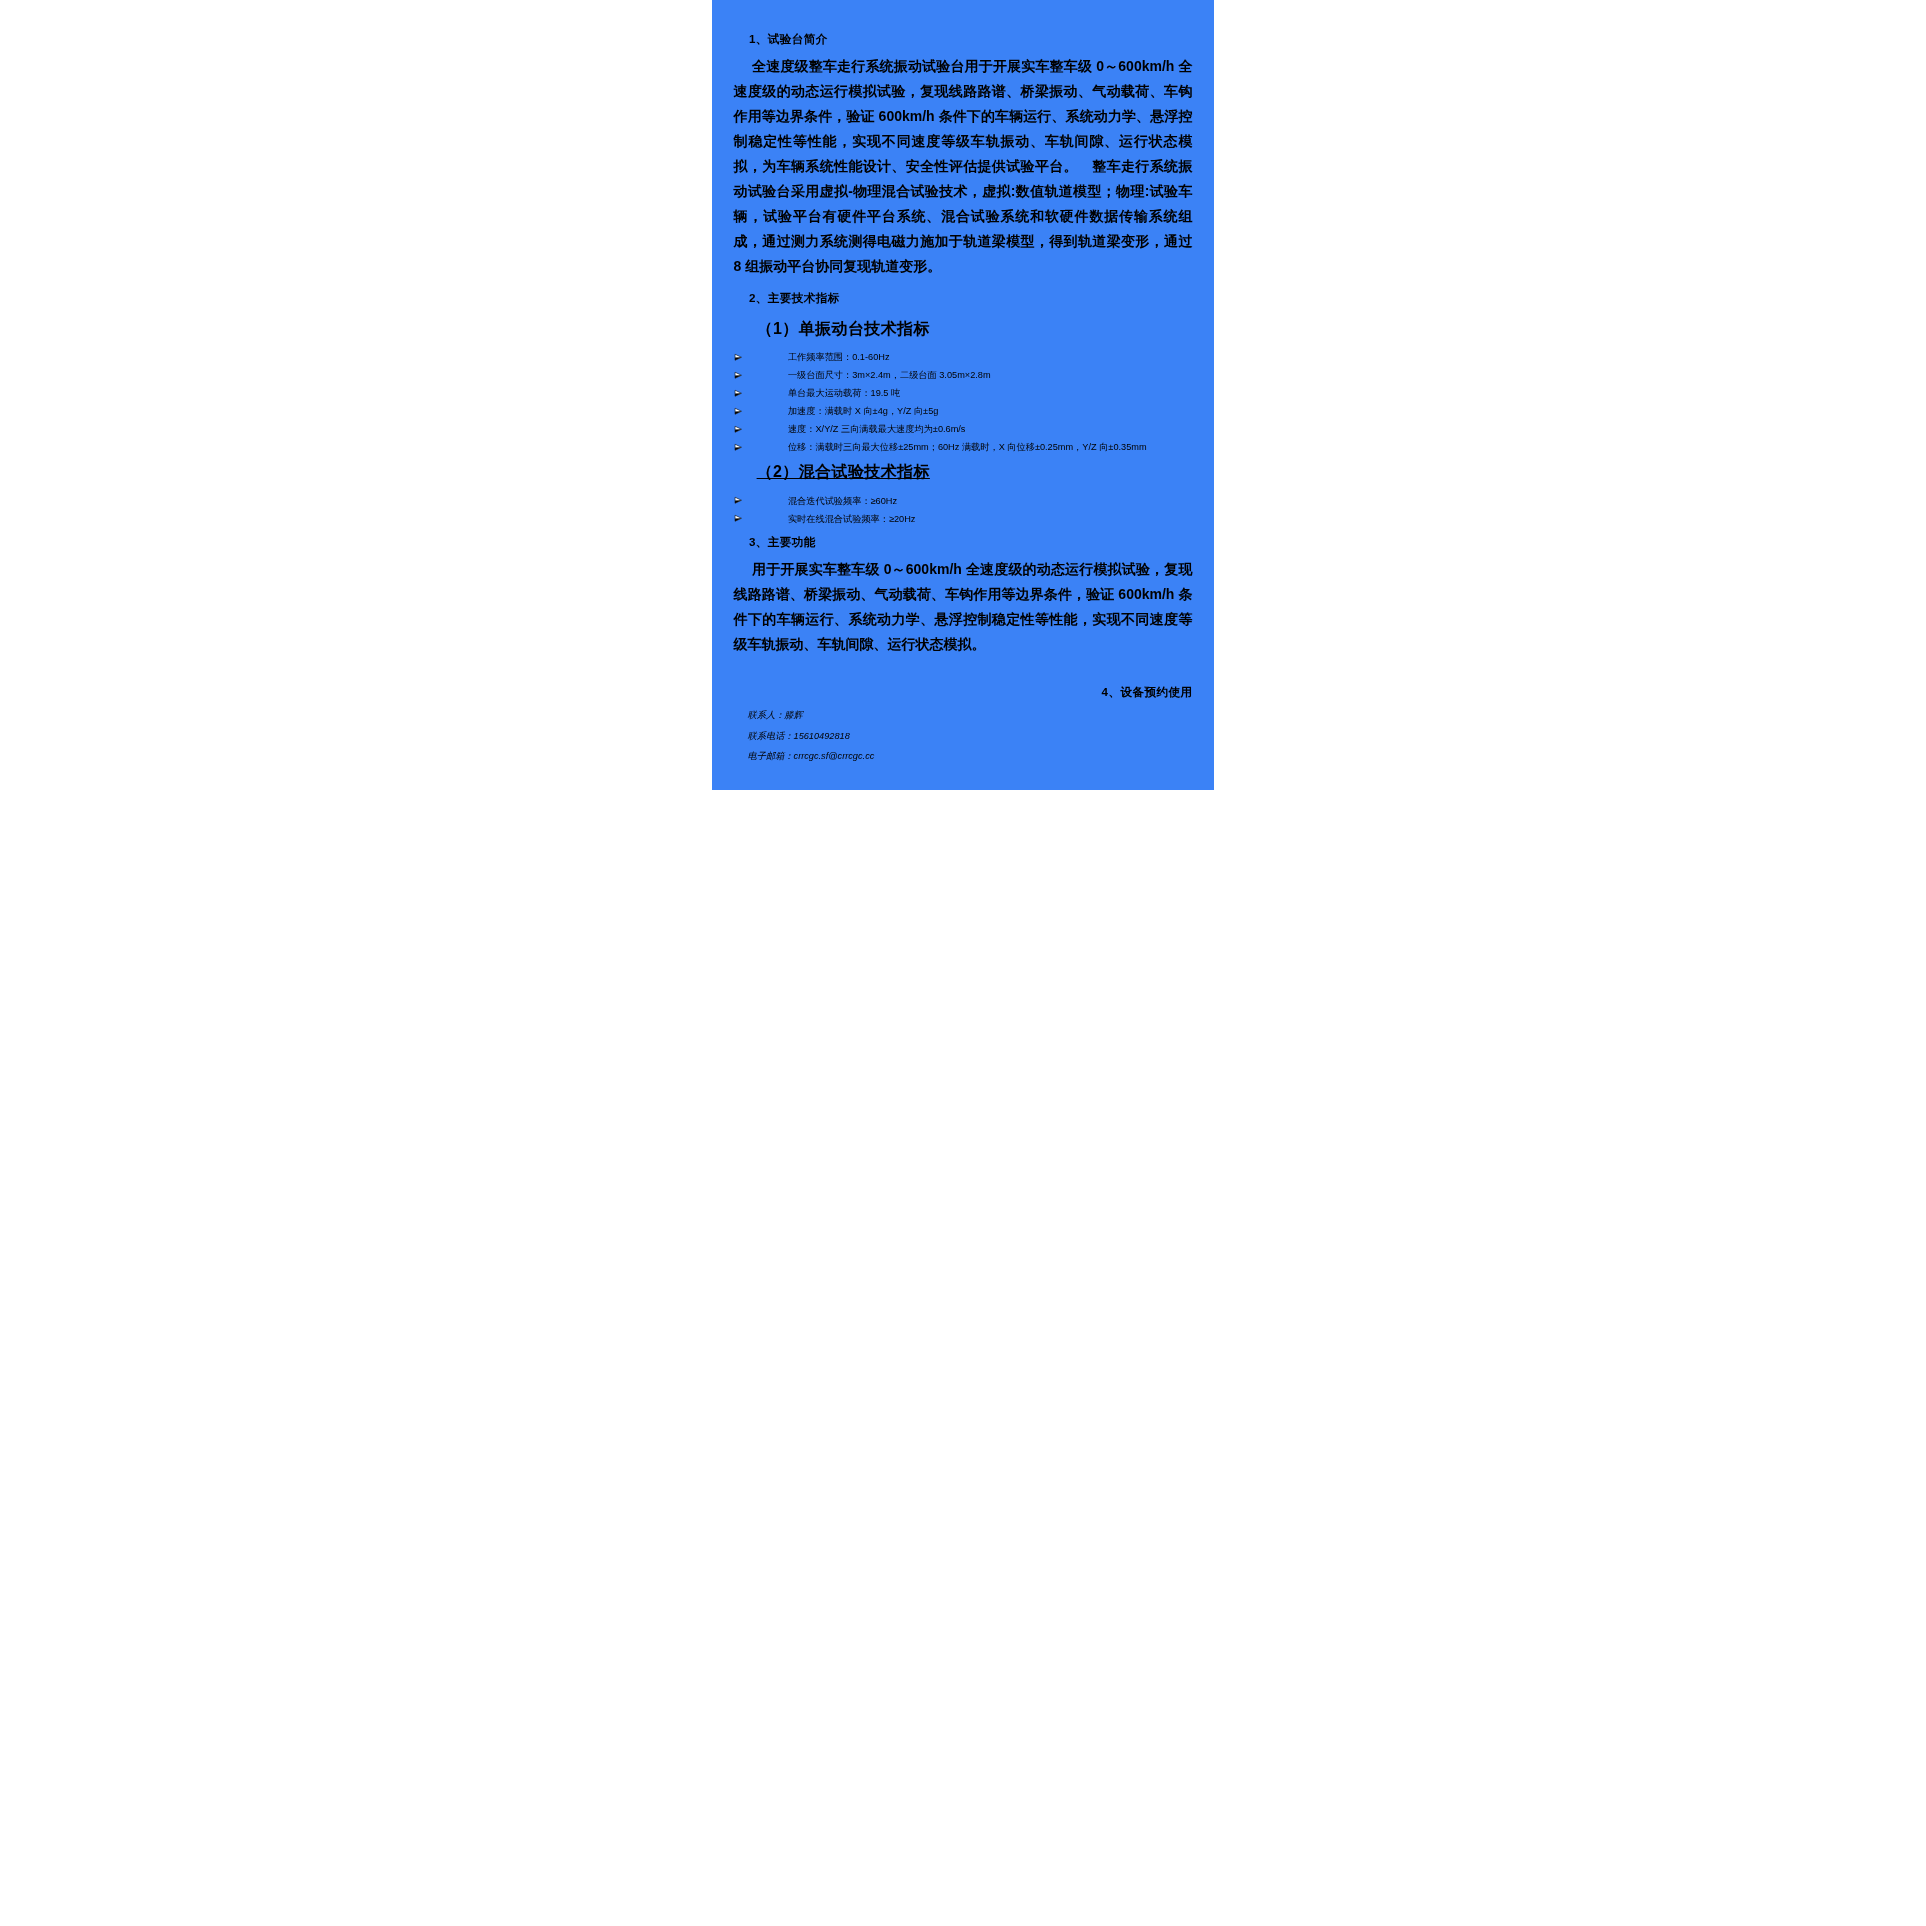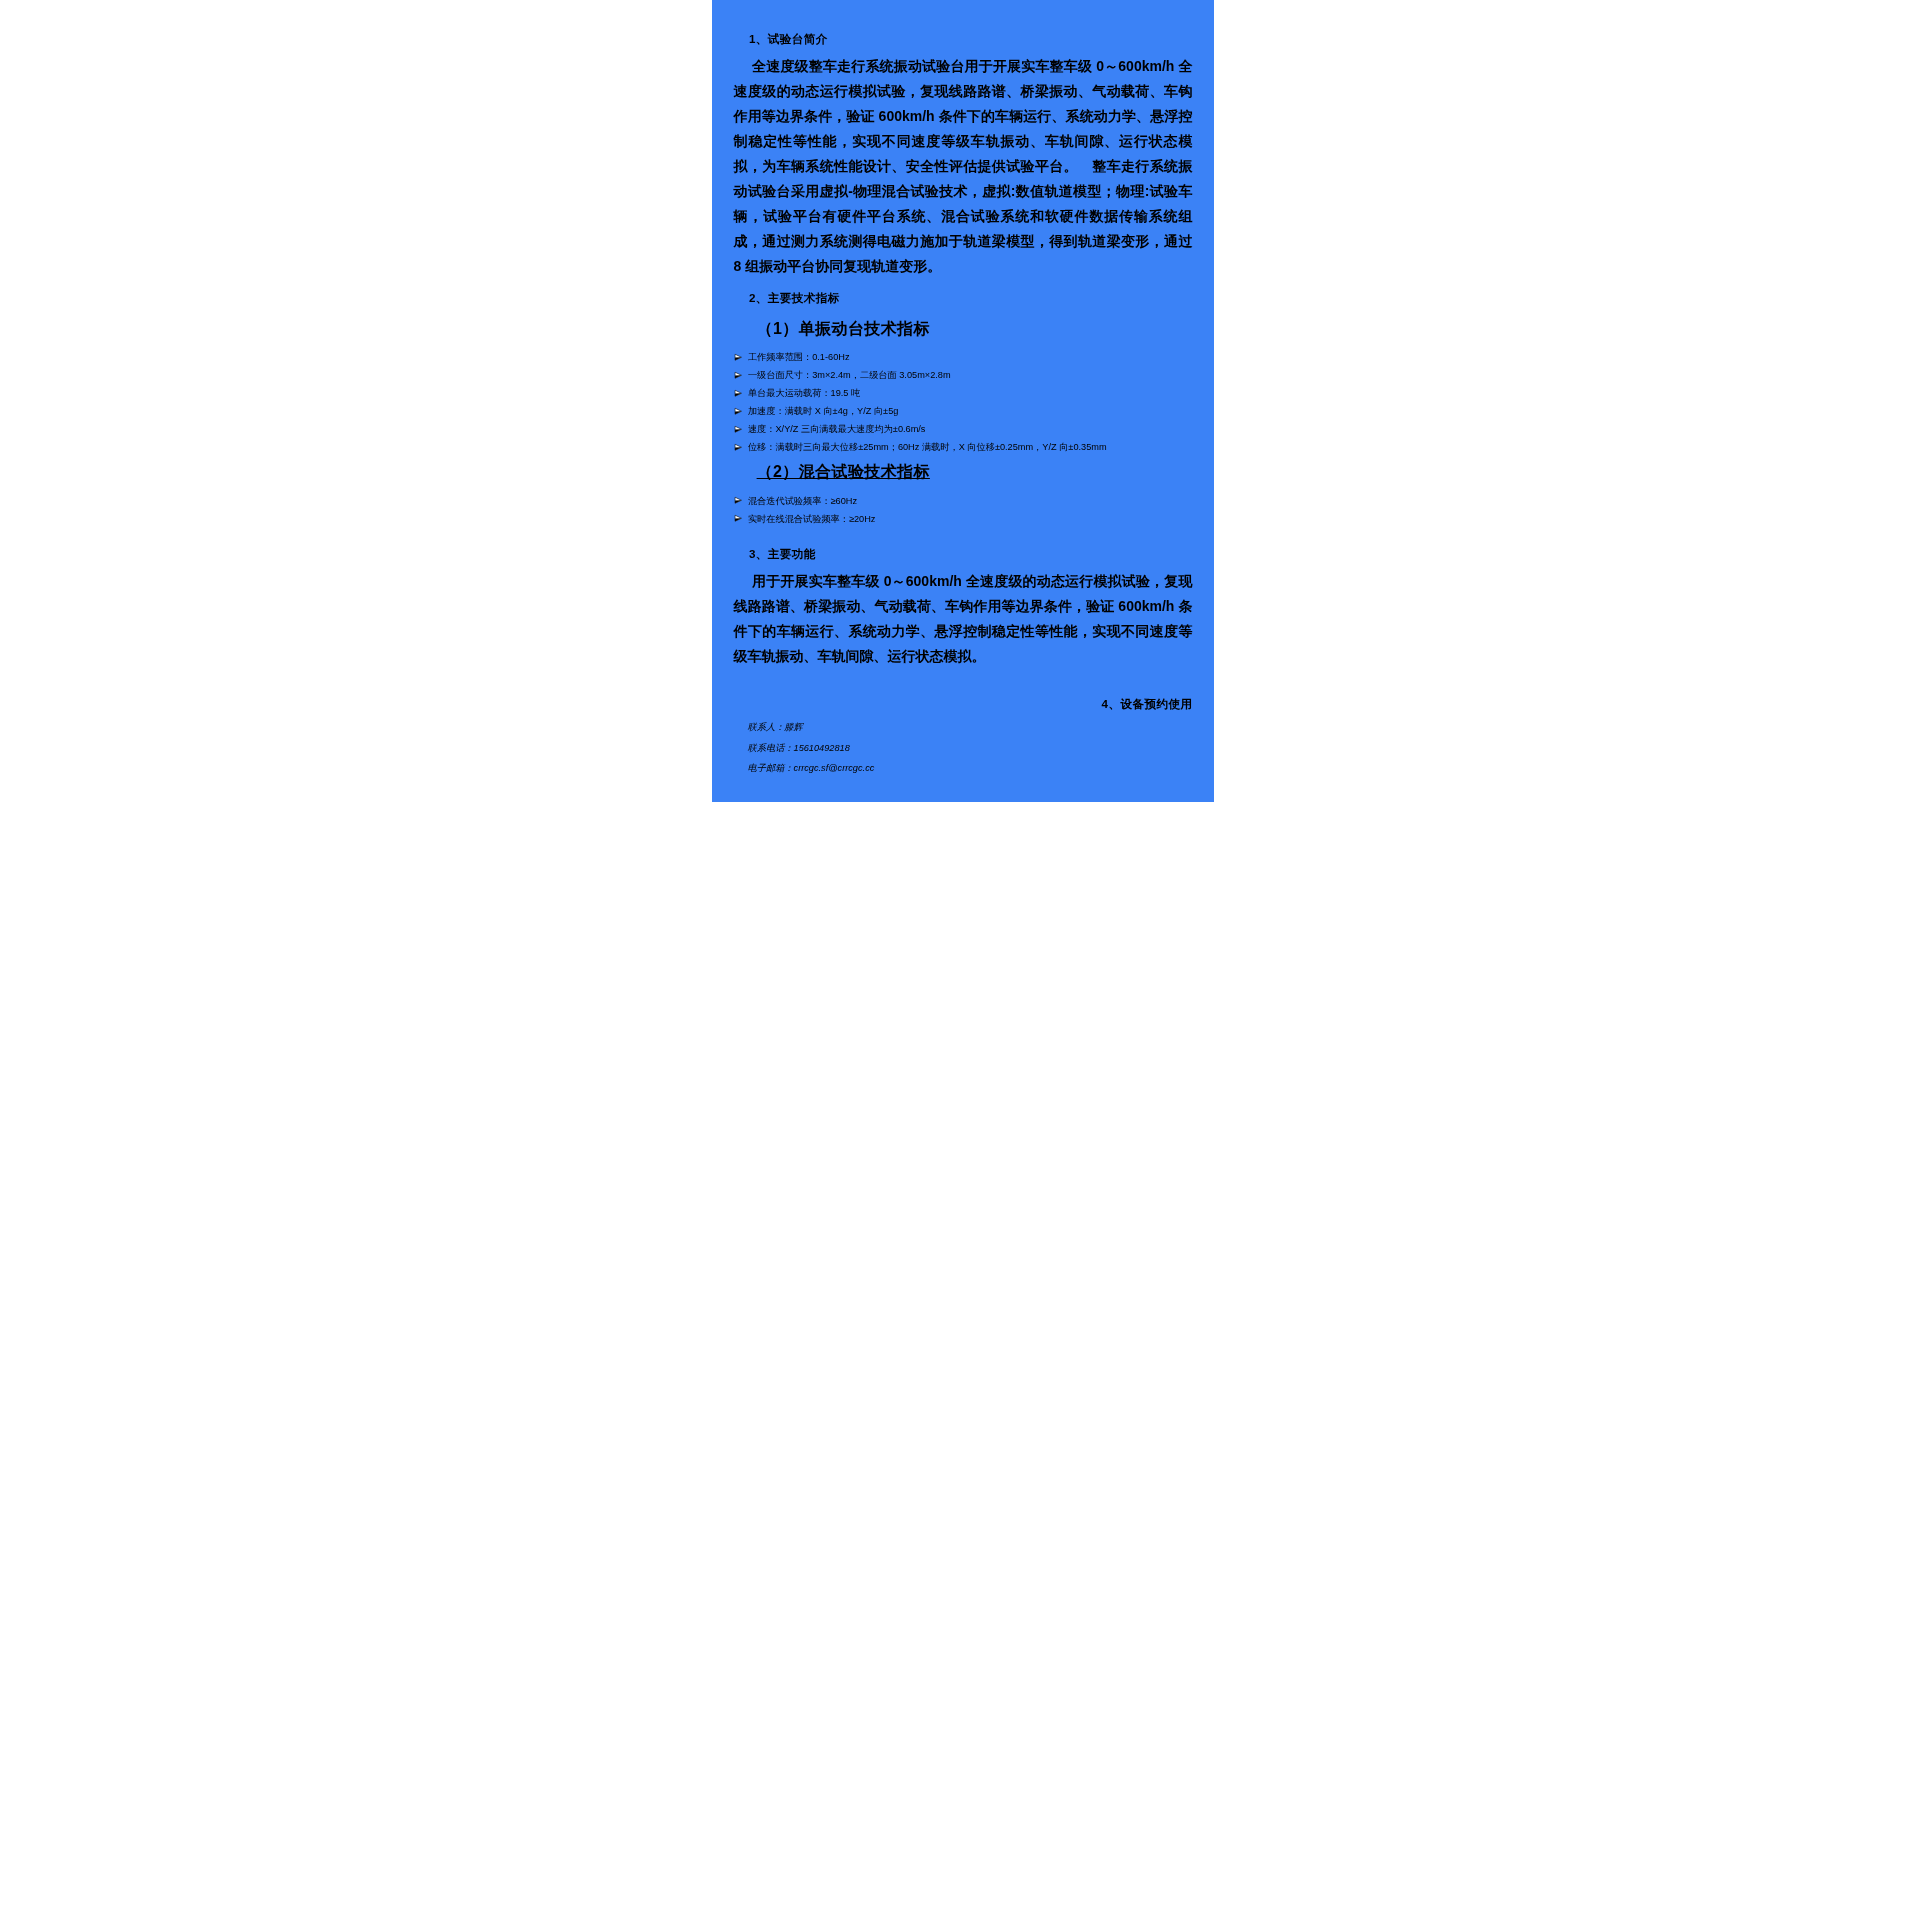--- a/index.html
+++ b/index.html
@@ -15,21 +15,21 @@
     padding: 32px 21.6px 23px 21.6px;
   }
   .sec-heading {
     font-size: 11.6px;
     font-weight: 700;
     line-height: 1.25;
     margin: 0 0 0 15.4px;
     letter-spacing: 0.4px;
   }
   .sec-heading.mt2 { margin-top: 11.6px; }
-  .sec-heading.mt3 { margin-top: 19px; }
+  .sec-heading.mt3 { margin-top: 7px; }
   .sec-heading.mt4 { margin-top: 28px; text-align: right; }
   .sub-heading {
     font-size: 16px;
     font-weight: 700;
     line-height: 1.25;
     margin: 14px 0 0 23px;
     letter-spacing: 0.4px;
   }
   .sub-heading.second { margin-top: 6px; text-decoration: underline; }
   .para {
@@ -53,21 +53,21 @@
     min-height: 18px;
   }
   .arrow {
     width: 8.5px;
     height: 8.5px;
     margin-right: 5.8px;
     flex: 0 0 auto;
     display: inline-block;
   }
   .arrow svg { display: block; width: 8.5px; height: 8.5px; }
-  .li-text { white-space: pre-wrap; }
+  .li-text { white-space: pre-wrap; margin-left: 40px; }
   .contact-block { margin: 6.2px 0 0 14px; }
   .contact-line {
     margin: 0;
     font-size: 9.2px;
     line-height: 20.4px;
     font-weight: 400;
     font-style: italic;
   }
 </style>
 </head>

